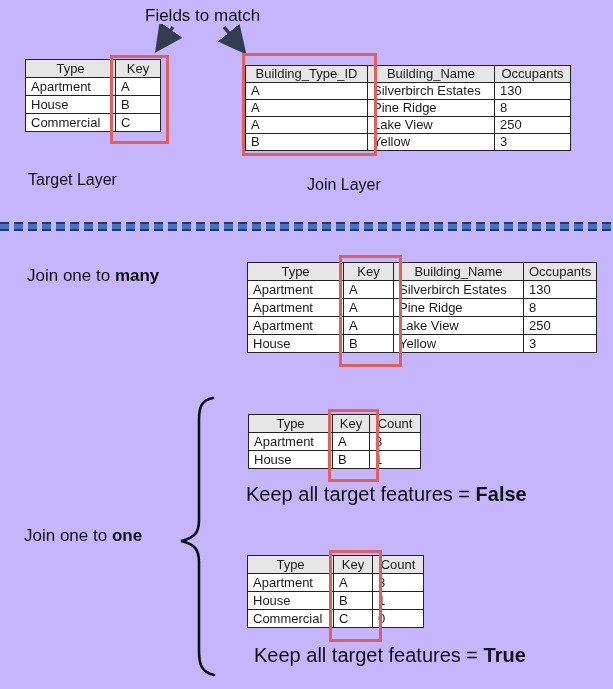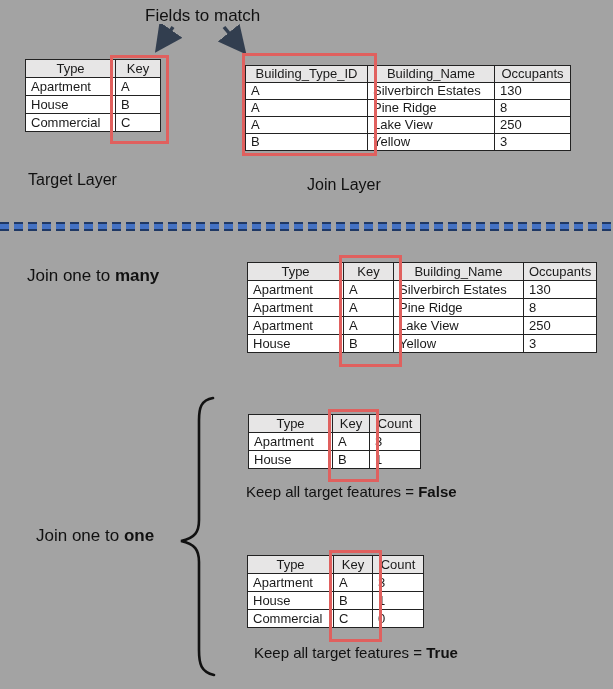--- a/index.html
+++ b/index.html
@@ -1,21 +1,21 @@
 <!DOCTYPE html>
 <html><head>
 <meta charset="utf-8">
 <style>
   html,body{margin:0;padding:0;background:#fff;}
-  .canvas{position:relative;width:613px;height:689px;background:#a3a3a3;
+  .canvas{position:relative;width:613px;height:689px;background:#c4b5fd;
           font-family:"Liberation Sans",sans-serif;color:#1a1a1a;overflow:hidden;}
   .label{position:absolute;white-space:nowrap;color:#111;}
   .title{font-size:17px;}
   .layer-label{font-size:16px;}
-  .caption{font-size:15px;}
+  .caption{font-size:20px;}
   .tbl{position:absolute;border-collapse:collapse;table-layout:fixed;font-size:13px;background:#fff;}
   .tbl th,.tbl td{border:1.5px solid #222;padding:0 5px;text-align:left;
                   font-weight:normal;height:17px;line-height:16px;white-space:nowrap;overflow:hidden;}
   .tbl th{background:#e7e6e6;text-align:center;}
   .tbl.jl th,.tbl.jl td{height:15px;}
   .redbox{position:absolute;border:3px solid #e0605e;pointer-events:none;background:transparent;}
   .svgabs{position:absolute;}
   .divider{position:absolute;left:0;top:222;width:613px;height:9px;top:222px;
     background-image:
       repeating-linear-gradient(90deg,#4472c4 0 9px,transparent 9px 14px),
@@ -146,21 +146,21 @@
     <tr>
       <td>House</td>
       <td>B</td>
       <td>Yellow</td>
       <td>3</td>
     </tr>
   </tbody>
     </table>
   <div class="redbox" style="left:339px;top:255px;width:57px;height:106px;"></div>
 
-  <div class="label title" style="left:36px;top:526px;"><span>Join one to </span><b>one</b></div>
+  <div class="label title" style="left:24px;top:526px;"><span>Join one to </span><b>one</b></div>
 
   <svg class="svgabs" style="left:168px;top:392px;" width="60" height="292" viewBox="0 0 60 292">
     <path d="M 45 6 C 33 8 31 16 31 28 L 31 128 C 31 140 27 146 13 149 C 27 152 31 158 31 170 L 31 258 C 31 272 33 280 46 283" fill="none" stroke="#111" stroke-width="2.6" stroke-linecap="round"></path>
   </svg>
 
   <table class="tbl" style="left:248px;top:414px;">
     <colgroup>
         <col style="width:84px">
         <col style="width:37px">
         <col style="width:51px">

